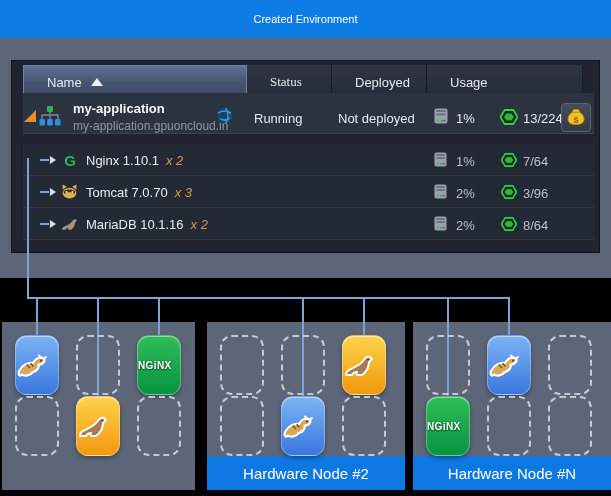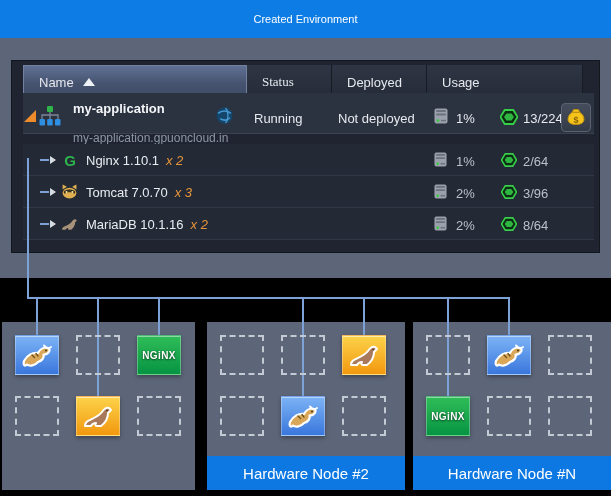--- a/index.html
+++ b/index.html
@@ -12,21 +12,21 @@
     display:flex; align-items:center; justify-content:center; }
 
   
   .stage { position:absolute; left:0; top:38px; width:611px; height:240px; background:#5d6679; }
 
   
   .grid { position:absolute; left:11px; top:60px; width:589px; height:193px;
     background:#1f2430; border:1px solid #12161d; }
 
   .hcell { position:absolute; top:4px; height:34px; display:flex; align-items:center;
-    font-size:13px; color:#e6e9ee; padding-left:15px;
+    font-size:13px; color:#e6e9ee; padding-left:23px;
     background:linear-gradient(#2e3544,#252b37); border-right:1px solid #171c24; }
   .hcell.sorted { background:linear-gradient(#607195,#46536f 55%,#3e4b68);
     border:1px solid #72819f; border-bottom-color:#39455f; }
   .sort-asc { width:0; height:0; border-left:6px solid transparent; border-right:6px solid transparent;
     border-bottom:8px solid #eef1f5; margin-left:9px; }
 
   .row { position:absolute; left:11px; width:571px; }
   .row-env { top:32px; height:41px; background:#2b3240; border-bottom:1px solid #3a4250; }
   .row-mid { height:32px; background:#232935; border-bottom:1px solid #313845; }
   .abs { position:absolute; }
@@ -50,22 +50,22 @@
   .cline { position:absolute; background:var(--connector,#7da2d8); z-index:5; }
   .stub { position:absolute; height:2px; width:9px; background:var(--connector,#7da2d8); }
 
   
   .node { position:absolute; top:322px; height:168px; background:#5d6679; }
   .node-footer { position:absolute; left:0; bottom:0; width:100%; height:34px;
     background:var(--node_footer,#0d78e2); color:#fff; font-size:15px;
     display:flex; align-items:center; justify-content:center; }
   .slots { position:absolute; left:13px; top:13px; display:grid;
     grid-template-columns:repeat(3,44px); grid-template-rows:44px 44px; gap:17px; }
-  .slot { width:44px; height:40px; border-radius:0; position:relative; z-index:6;
-    display:flex; align-items:center; justify-content:center; }
+  .slot { width:44px; height:60px; border-radius:12px; position:relative; z-index:6;
+    display:flex; align-items:center; }
   .slot-empty { border:2px dashed #c3cad4; background:transparent; }
   .slot-tomcat { background:linear-gradient(#7cb3f5,#3a77dd); border:1px solid rgba(255,255,255,.3);
     box-shadow:inset 0 1px 0 rgba(255,255,255,.45), 0 2px 4px rgba(0,0,0,.35); }
   .slot-nginx { background:linear-gradient(#2fbd58,#079443); border:1px solid rgba(255,255,255,.3);
     box-shadow:inset 0 1px 0 rgba(255,255,255,.45), 0 2px 4px rgba(0,0,0,.35); }
   .slot-mariadb { background:linear-gradient(#fcd34a,#f2980f); border:1px solid rgba(255,255,255,.3);
     box-shadow:inset 0 1px 0 rgba(255,255,255,.55), 0 2px 4px rgba(0,0,0,.35); }
   .nginx-word { color:#fff; font-weight:bold; font-size:10px; letter-spacing:.4px;
     text-shadow:0 1px 2px rgba(0,0,0,.55), 0 0 2px rgba(0,0,0,.3); }
 </style>
@@ -99,21 +99,21 @@
     <div class="row row-env">
       <div class="abs expand-tri" style="left:1px; top:17px;"></div>
       <svg class="abs" style="left:16px; top:13px;" width="22" height="20" viewBox="0 0 22 20">
         <path d="M11 6 V9 M3 13 V9 H19 V13 M11 9 V13" stroke="#7e8796" stroke-width="1.3" fill="none"></path>
         <rect x="8" y="0" width="6" height="6" rx="1" fill="#2fb34a"></rect>
         <rect x="0.5" y="13" width="5.5" height="6.5" rx="1" fill="#2e8ee0"></rect>
         <rect x="8.2" y="13" width="5.5" height="6.5" rx="1" fill="#2e8ee0"></rect>
         <rect x="16" y="13" width="5.5" height="6.5" rx="1" fill="#2e8ee0"></rect>
       </svg>
       <div class="abs env-name" style="left:50px; top:8px;">my-application</div>
-      <div class="abs env-domain" style="left:50px; top:38px;">my-application.gpuoncloud.in</div>
+      <div class="abs env-domain" style="left:50px; top:26px;">my-application.gpuoncloud.in</div>
       <svg class="abs" style="left:193px; top:14px;" width="17" height="17" viewBox="0 0 16 16">
         <circle cx="8" cy="8" r="7.5" fill="#14466b"></circle>
         <path d="M2 6 C5 3 11 3 14 6 M4 11 C7 13 11 13 13 10" stroke="#4796cf" stroke-width="1.5" fill="none"></path>
         <path d="M9 1 C12 4 12 12 9 15" stroke="#4796cf" stroke-width="1.2" fill="none"></path>
       </svg>
       <div class="abs cell-text" style="left:231px; top:18px;">Running</div>
       <div class="abs cell-text" style="left:315px; top:18px;">Not deployed</div>
       <svg class="abs" style="left:411px; top:15px;" width="14" height="16" viewBox="0 0 14 16">
         <rect x="0.5" y="0.5" width="13" height="15" rx="2" fill="#9aa1ac"></rect>
         <rect x="2" y="2" width="10" height="2" rx="1" fill="#6a727e"></rect>
@@ -148,21 +148,21 @@
           <rect x="2" y="2" width="10" height="2" rx="1" fill="#6a727e"></rect>
           <rect x="2" y="5.5" width="10" height="2" rx="1" fill="#6a727e"></rect>
           <circle cx="4" cy="12.5" r="1.5" fill="#41c84a"></circle>
           <rect x="7" y="11.8" width="5" height="1.5" fill="#6a727e"></rect>
       </svg>
       <div class="abs cell-text dim" style="left:433px; top:10px;">1%</div>
       <svg class="abs" style="left:478px; top:9px;" width="16" height="14" viewBox="0 0 18 16">
         <polygon points="4.7,1 13.3,1 17.6,8 13.3,15 4.7,15 0.4,8" fill="#0e2c14" stroke="#35cf48" stroke-width="1.8"></polygon>
           <polygon points="6.5,4.5 11.5,4.5 14,8 11.5,11.5 6.5,11.5 4,8" fill="#35cf48" opacity="0.85"></polygon>
       </svg>
-      <div class="abs cell-text dim" style="left:500px; top:10px;">2/64</div>
+      <div class="abs cell-text dim" style="left:500px; top:10px;">7/64</div>
     </div>
 
     <div class="row row-mid" style="top:115px;">
       <div class="stub" style="left:17px; top:15px;"></div>
       <div class="abs collapse-arrow" style="left:27px; top:12px;"></div>
       <svg class="abs" style="left:38px; top:7px;" width="17" height="17" viewBox="0 0 16 16">
         <path d="M1.5 6 L1.5 1.5 L5.5 3.5 Z" fill="#e0b050"></path>
           <path d="M14.5 6 L14.5 1.5 L10.5 3.5 Z" fill="#e0b050"></path>
         <ellipse cx="8" cy="9.5" rx="6.5" ry="5" fill="#e0b050"></ellipse>
         <path d="M2.5 8 C4 6.5 6 6 8 6 C10 6 12 6.5 13.5 8 L13 10.2 C11.5 9.1 9.5 8.6 8 8.6 C6.5 8.6 4.5 9.1 3 10.2 Z" fill="#39301c"></path>

